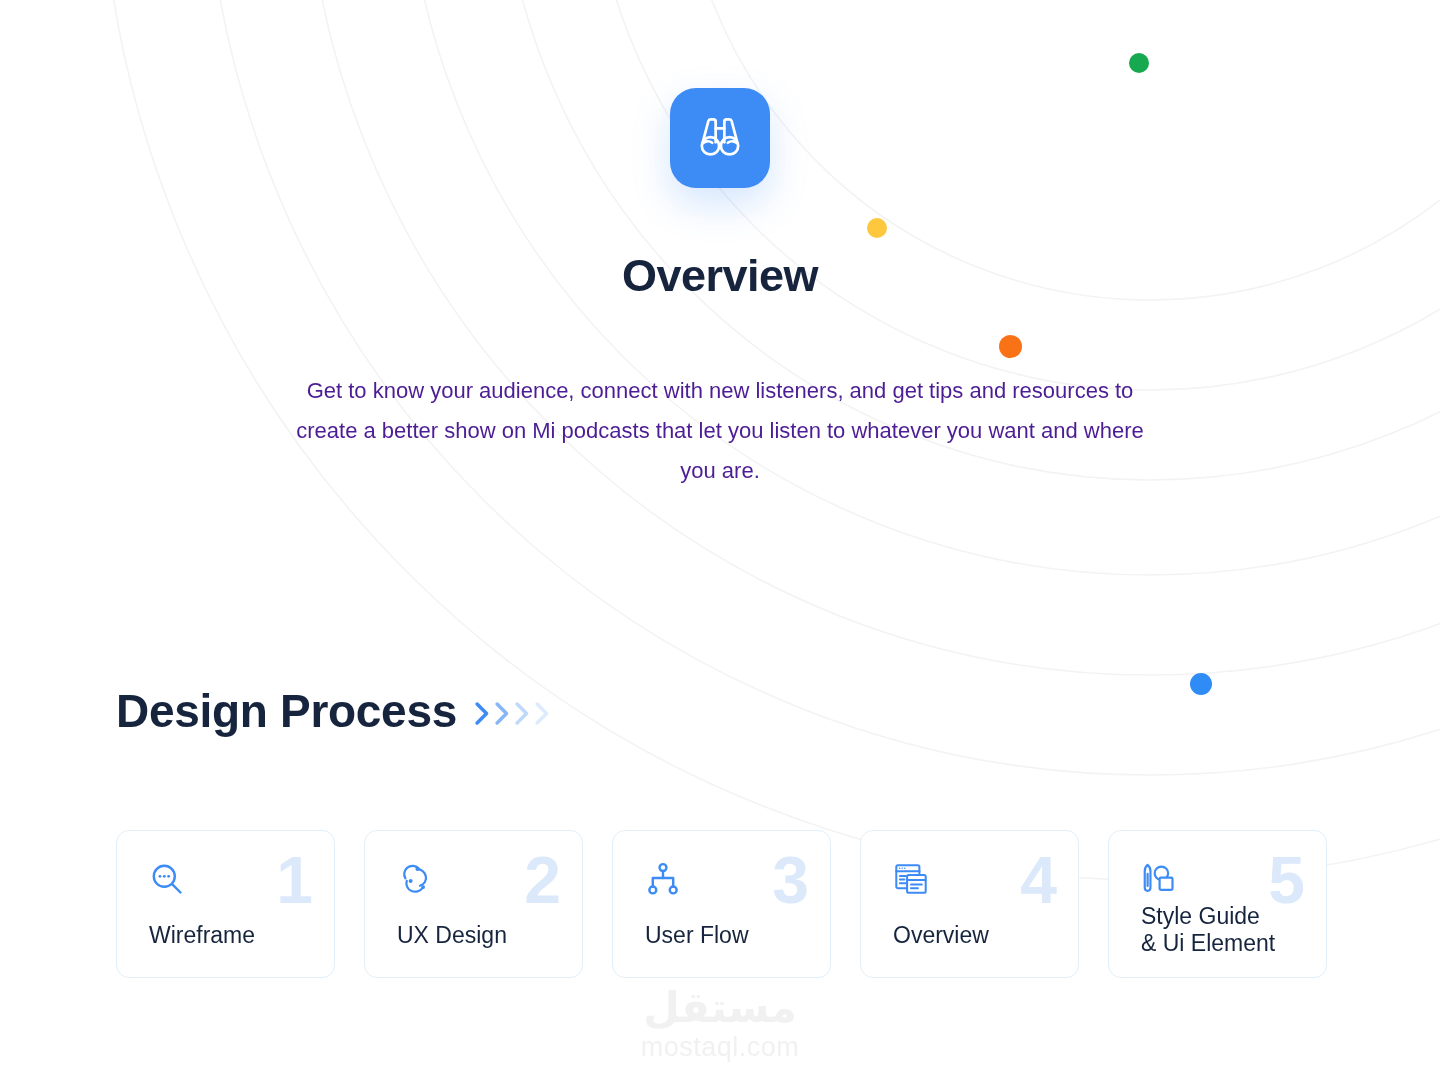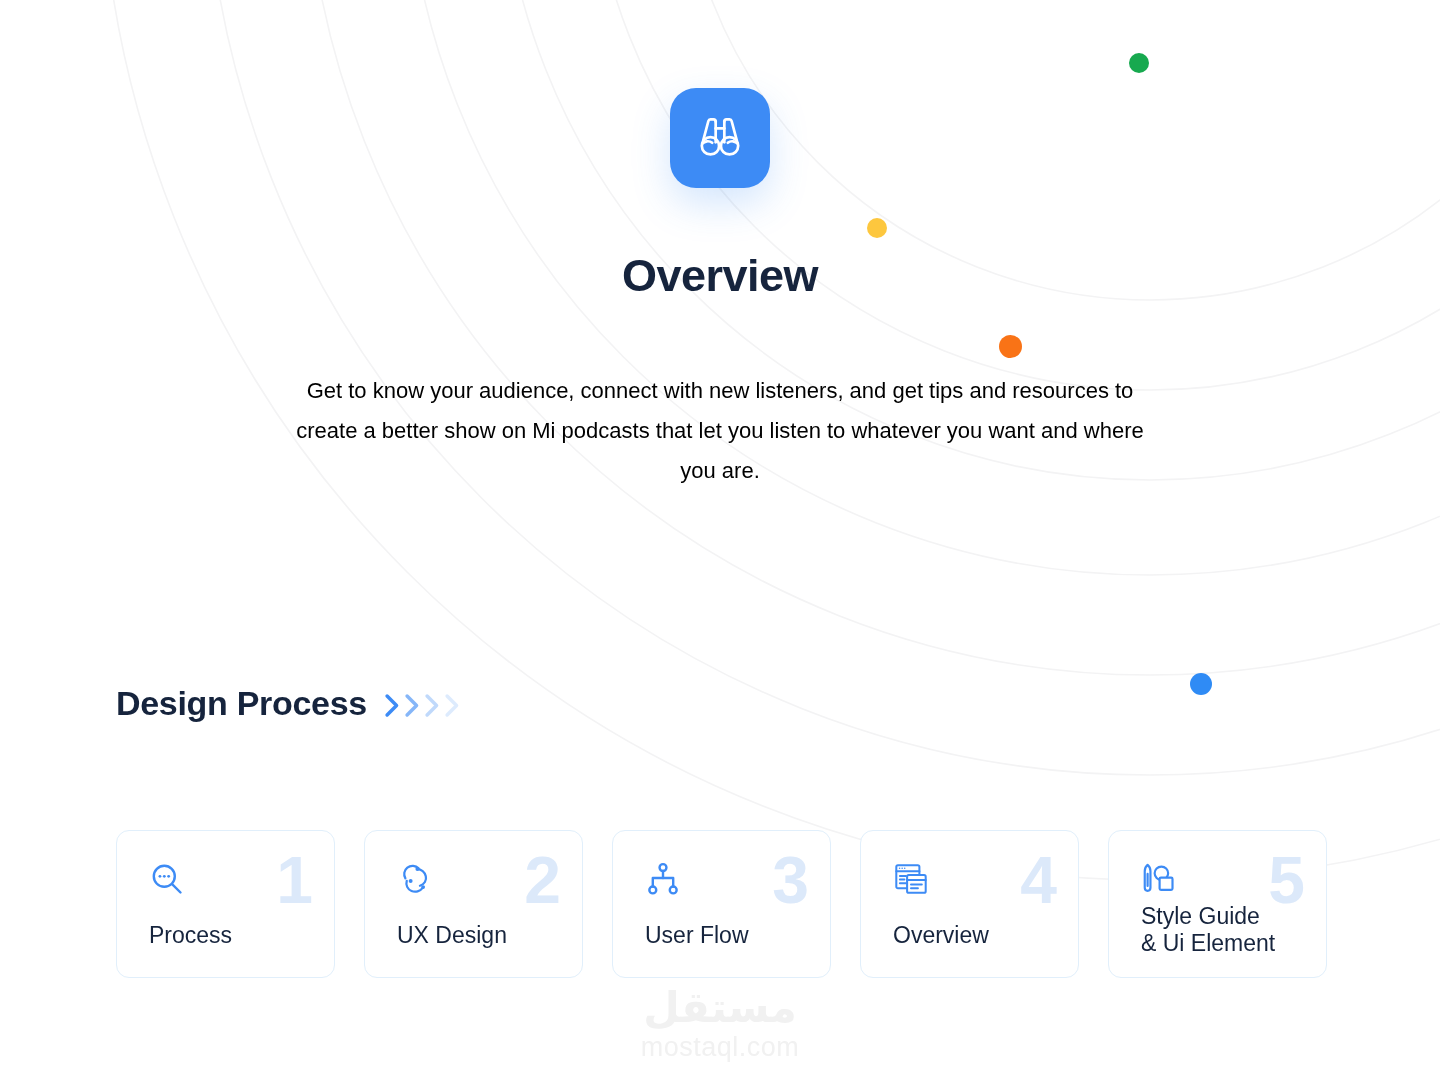--- a/index.html
+++ b/index.html
@@ -72,36 +72,36 @@
   }
 
   .hero-desc {
     position: absolute;
     top: 371px;
     left: 290px;
     width: 860px;
     text-align: center;
     font-size: 22px;
     line-height: 40px;
-    color: #000000;
+    color: #4c1d95;
     font-weight: 400;
   }
 
   
   .section-head {
     position: absolute;
     left: 116px;
     top: 684px;
     display: flex;
     align-items: center;
     gap: 16px;
   }
 
   .section-title {
-    font-size: 34px;
+    font-size: 46px;
     font-weight: 700;
     color: #16243d;
     letter-spacing: -0.3px;
     text-align: right;
   }
 
   .chevrons {
     display: flex;
     align-items: center;
     gap: 1px;
@@ -249,21 +249,21 @@
 
     <div class="card">
       <svg class="card-icon" viewBox="0 0 24 24" fill="none" stroke="#3d8bf5" stroke-width="1.6" stroke-linecap="round" stroke-linejoin="round">
         <circle cx="10.2" cy="10.2" r="7"></circle>
         <line x1="15.4" y1="15.4" x2="21" y2="21"></line>
         <circle cx="7.3" cy="10.2" r=".95" fill="#3d8bf5" stroke="none"></circle>
         <circle cx="10.2" cy="10.2" r=".95" fill="#3d8bf5" stroke="none"></circle>
         <circle cx="13.1" cy="10.2" r=".95" fill="#3d8bf5" stroke="none"></circle>
       </svg>
       <span class="card-number">1</span>
-      <span class="card-label">Process</span>
+      <span class="card-label">Wireframe</span>
     </div>
 
     <div class="card">
       <svg class="card-icon" viewBox="0 0 24 24" fill="none" stroke="#3d8bf5" stroke-width="1.5" stroke-linecap="round" stroke-linejoin="round">
         <path d="M13.3 5.2c2.9.3 5.3 2.3 5.9 4.9.7 2.8-1 5.5-3.9 6.4"></path>
         <path d="M17.1 17.9c-1.7 2.3-4.8 3.2-7.4 2.1-2.7-1.1-4-4-3.2-6.8"></path>
         <path d="M5.6 11.6C4.2 9.2 4.7 6.1 6.9 4.4c2.3-1.8 5.5-1.5 7.5.5"></path>
         <circle cx="13.6" cy="5.3" r="1.3" fill="#3d8bf5" stroke="none"></circle>
         <circle cx="9.1" cy="13.3" r="1.3" fill="#3d8bf5" stroke="none"></circle>
         <circle cx="17.4" cy="17.4" r="1.3" fill="#3d8bf5" stroke="none"></circle>

